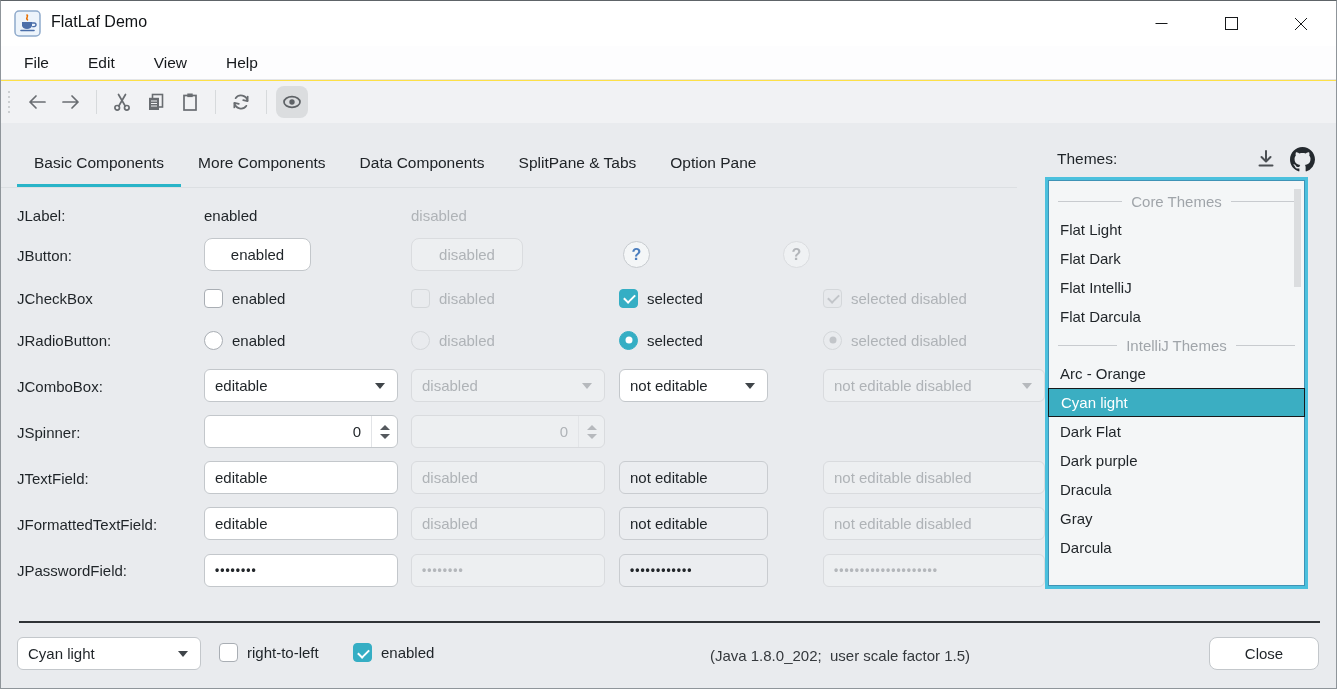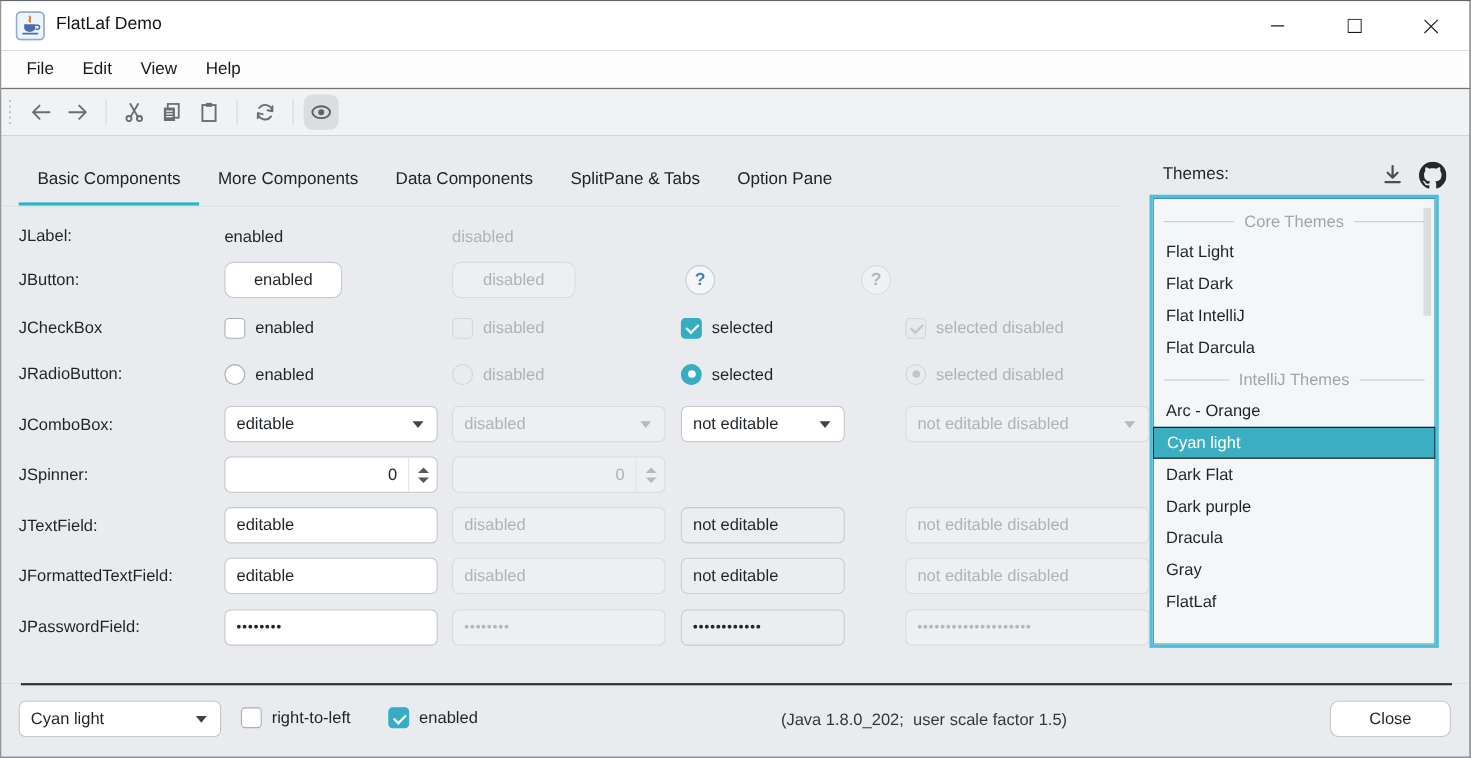--- a/index.html
+++ b/index.html
@@ -1,34 +1,34 @@
 <!DOCTYPE html>
 <html><head>
 <meta charset="utf-8">
 <style>
   * { margin:0; padding:0; box-sizing:border-box; }
   html,body { background:#cfd2d6; }
   body { font-family:"Liberation Sans", sans-serif; }
   #window {
-    position:relative; width:1337px; height:689px; background:#737373;
+    position:relative; width:1337px; height:689px; background:#fde047;
     border:1px solid #8F959A; border-top-color:#5E6468; overflow:hidden;
     font-size:15px; color:#1F2428;
   }
 
   
   .titlebar { position:absolute; top:0; left:0; right:0; height:45px; background:#FFFFFF; }
   .app-icon { position:absolute; left:13px; top:9px; width:27px; height:27px; }
   .title-text { position:absolute; left:50px; top:12px; font-size:16px; color:#101316; }
   .winbtn { position:absolute; top:0; width:70px; height:45px; display:flex; align-items:center; justify-content:center; }
   .winbtn svg { display:block; }
   .wb-min { right:140px; } .wb-max { right:70px; } .wb-close { right:0; }
 
   
   .menubar { position:absolute; top:45px; left:0; right:0; height:34px; background:#FDFDFE;
-             border-bottom:1px solid #E4E6E8; display:flex; align-items:center; padding-left:10px; }
+             border-bottom:1px solid #E4E6E8; display:flex; align-items:center; padding-left:10px;gap:13px; }
   .menu-item { padding:0 13px; height:100%; display:flex; align-items:center; font-size:15.5px; color:#16191C; cursor:default; }
 
   
   .toolbar { position:absolute; top:80px; left:0; right:0; height:42px; background:#F1F2F4;
              display:flex; align-items:center; padding-left:7px; }
   .grip { display:flex; flex-direction:column; gap:3px; margin-right:10px; }
   .grip i { width:2px; height:2px; border-radius:50%; background:#BFC3C6; }
   .tbtn { width:32px; height:32px; display:flex; align-items:center; justify-content:center; margin:0 1px; border-radius:8px; }
   .tbtn.toggled { background:#DBDDDF; }
   .tsep { width:1px; height:24px; background:#D7DADC; margin:0 8px; }
@@ -442,21 +442,21 @@
           <span class="hline"></span>
           <span class="htext">IntelliJ Themes</span>
           <span class="hline"></span>
         </div>
       <div class="th-item">Arc - Orange</div>
       <div class="th-item selected">Cyan light</div>
       <div class="th-item">Dark Flat</div>
       <div class="th-item">Dark purple</div>
       <div class="th-item">Dracula</div>
       <div class="th-item">Gray</div>
-      <div class="th-item">FlatLaf</div>
+      <div class="th-item">Darcula</div>
       <div class="th-scroll"></div>
     </div>
   </div>
 
   <div class="bottombar">
     <div class="bb-sep"></div>
     <div class="fld combo bb-combo">
       <span>Cyan light</span>
       <span class="arrow-dn"></span>
     </div>

